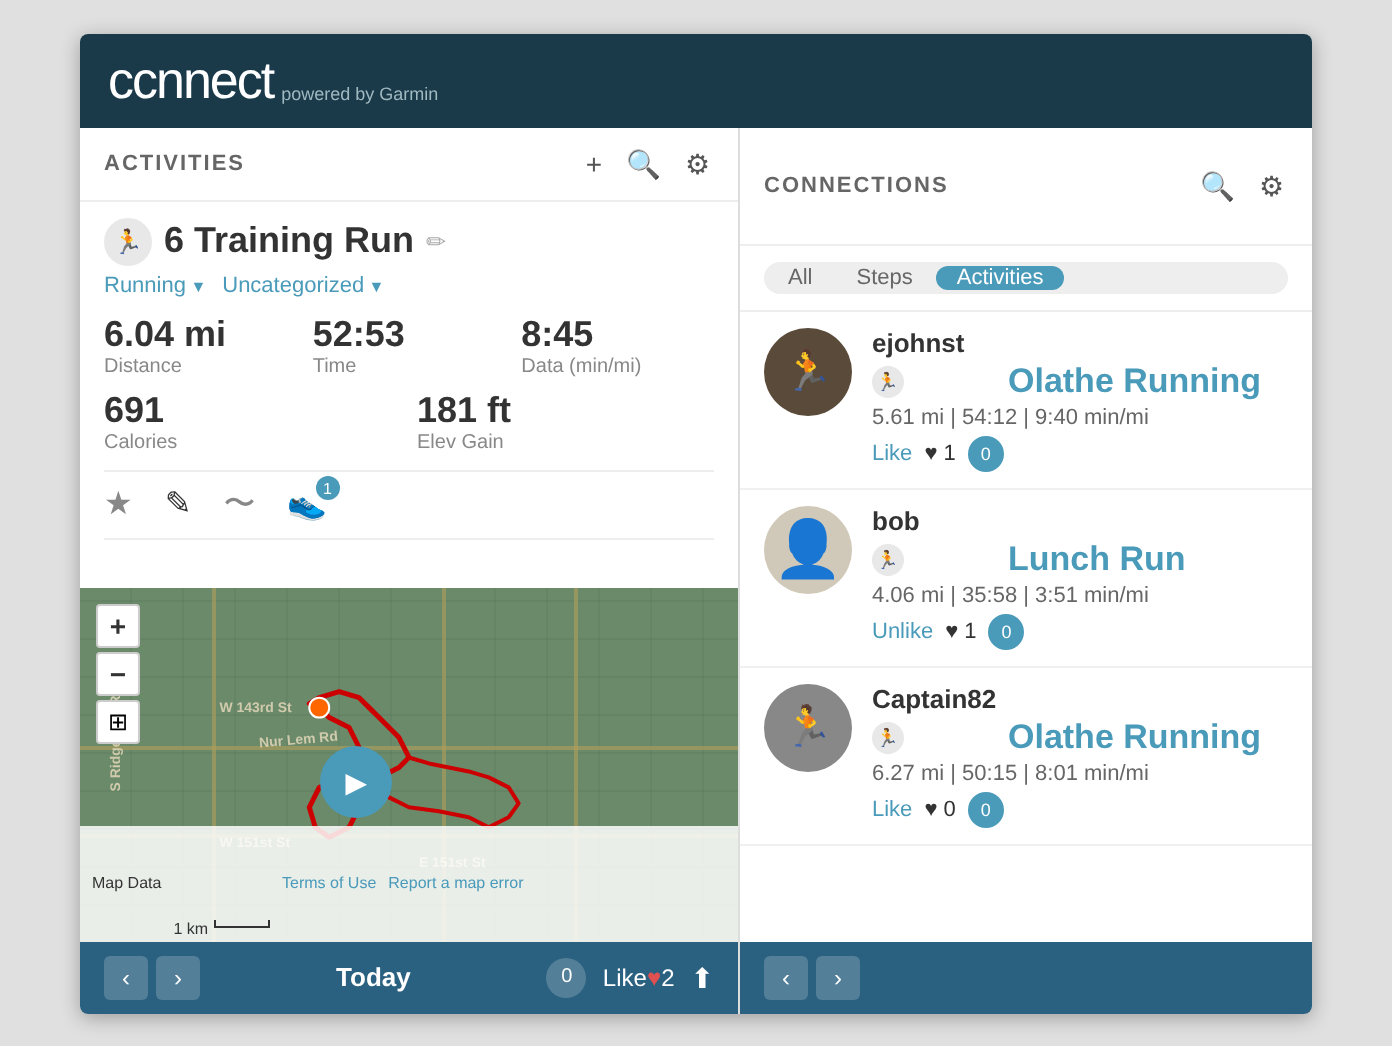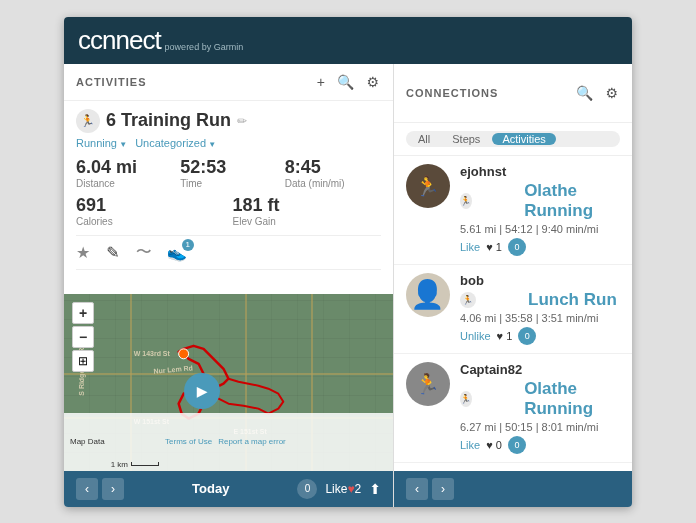--- a/index.html
+++ b/index.html
@@ -7,21 +7,21 @@
       background: #e0e0e0;
       display: flex;
       justify-content: center;
       align-items: center;
       width: 696px;
       height: 523px;
       font-family: Arial, sans-serif;
     }
 
     .app-container {
-      width: 568px;
+      width: 616px;
       height: 490px;
       background: #fff;
       border-radius: 4px;
       overflow: hidden;
       box-shadow: 0 2px 10px rgba(0,0,0,0.3);
       display: flex;
       flex-direction: column;
     }
 
     
@@ -296,21 +296,20 @@
       background: rgba(255,255,255,0.85);
       padding: 2px 6px;
       font-size: 8px;
       color: #333;
       display: flex;
       align-items: center;
       gap: 6px;
     }
     .scale-bar {
       display: flex;
-      align-items: center;
       gap: 3px;
       font-size: 8px;
       margin-top: 45px;
     }
     .scale-line {
       width: 28px;
       height: 4px;
       border: 1px solid #333;
       border-top: none;
     }

